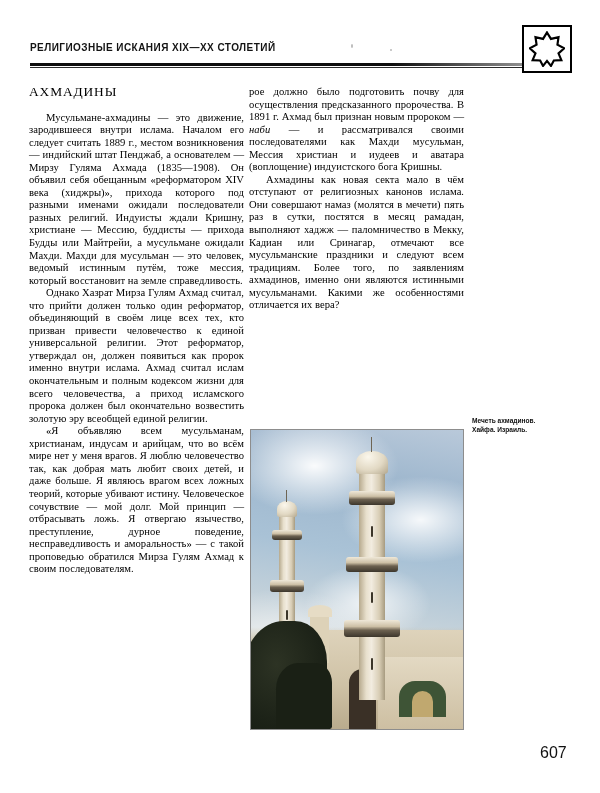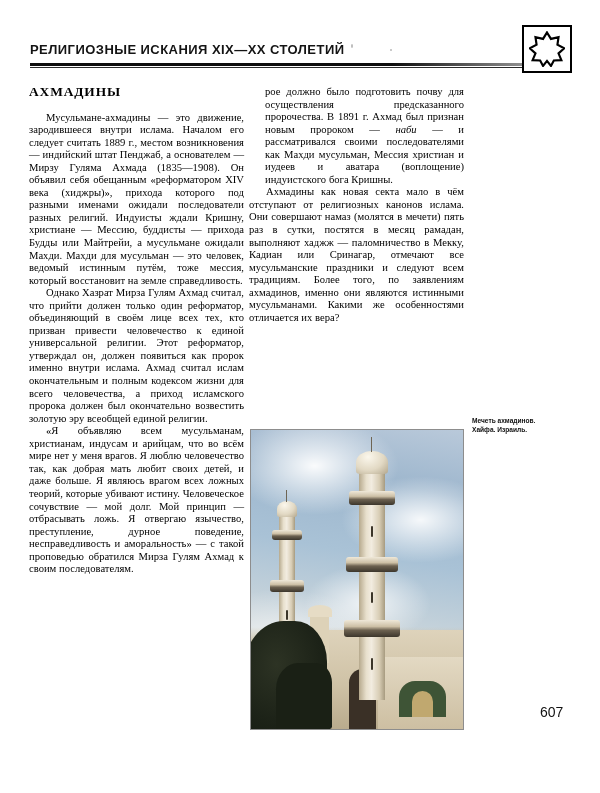--- a/index.html
+++ b/index.html
@@ -24,21 +24,21 @@
 
   
   .runhead-wrap {
     position: absolute;
     left: 30px;
     top: 42px;
     width: 500px;
   }
   .runhead {
     font-family: "Liberation Sans", "DejaVu Sans", sans-serif;
-    font-size: 13px;
+    font-size: 10px;
     font-weight: 700;
     letter-spacing: 0.45px;
     color: #141414;
     white-space: nowrap;
   }
   .rule {
     position: absolute;
     left: 30px;
     top: 63px;
     width: 503px;
@@ -81,31 +81,31 @@
     -webkit-hyphens: none;
     hyphens: none;
   }
   .col-left  { left: 29px; }
   .col-right { left: 249px; }
 
   .section-title {
     font-size: 13.4px;
     letter-spacing: 0.9px;
     margin: 0 0 13px 0;
-    font-weight: 700;
+    font-weight: 400;
     text-align: left;
   }
   .col p {
     margin: 0;
     text-indent: 17px;
     text-align: justify;
     text-justify: inter-word;
     word-spacing: 0.1px;
   }
-  .col p.noindent { text-indent: 0; margin-left: 16px; }
+  .col p.noindent { text-indent: 0; }
   .col p em { font-style: italic; }
 
   
   .photo-frame {
     position: absolute;
     left: 250px;
     top: 429px;
     width: 214px;
     height: 301px;
     border: 1px solid #8d8d8d;
@@ -207,23 +207,23 @@
     font-size: 6.6px;
     font-weight: 700;
     line-height: 9.4px;
     color: #111;
   }
 
   
   .folio {
     position: absolute;
     left: 540px;
-    top: 704px;
+    top: 744px;
     font-family: "Liberation Sans", "DejaVu Sans", sans-serif;
-    font-size: 14px;
+    font-size: 16px;
     font-weight: 400;
     color: #111;
   }
 
   .specks { position: absolute; background: #b9b9b9; border-radius: 50%; }
 </style>
 </head>
 <body>
 
 <div class="page">

